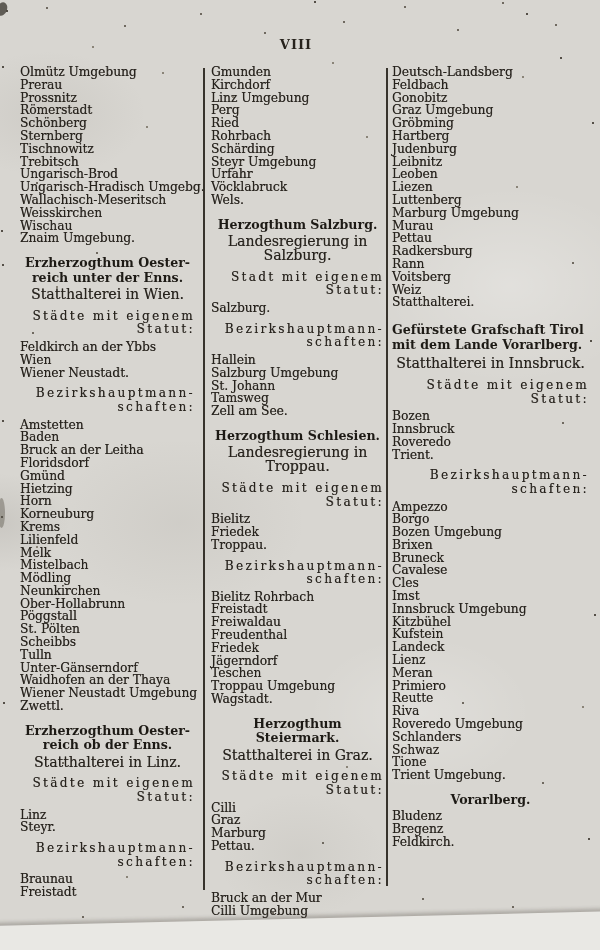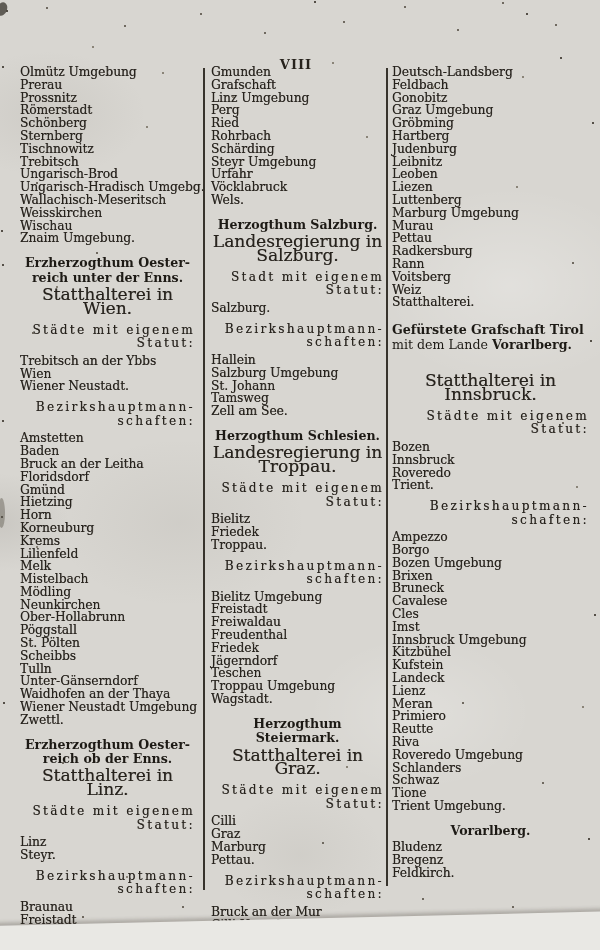--- a/index.html
+++ b/index.html
@@ -13,45 +13,45 @@
       radial-gradient(200px 140px at 85% 30%, rgba(255,255,255,.25), transparent 70%),
       radial-gradient(180px 120px at 30% 55%, rgba(110,105,95,.08), transparent 70%),
       radial-gradient(160px 110px at 70% 75%, rgba(255,255,255,.20), transparent 70%),
       radial-gradient(120px 90px  at 50% 90%, rgba(110,105,95,.07), transparent 70%),
       radial-gradient(100px 70px  at 0% 55%,  rgba(100,95,88,.12),  transparent 70%);
     color:#26221c;
   }
 
   .page-number{
     position:absolute;left:266px;top:37px;width:60px;text-align:center;
-    font-size:13px;font-weight:bold;letter-spacing:1px;margin-top:20px;
+    font-size:13px;font-weight:bold;letter-spacing:1px;
   }
 
   .col{position:absolute;top:66px;}
   .col1{left:20px;width:175px;}
   .col2{left:211px;width:173px;}
   .col3{left:392px;width:197px;}
 
   .divider{position:absolute;top:68px;width:1.5px;background:#37332c;}
   .d1{left:203px;height:822px;}
   .d2{left:386px;height:818px;}
 
   .entry{
     font-size:12.2px;line-height:12.8px;white-space:nowrap;
     text-shadow:0.3px 0.2px 0 rgba(35,30,25,.55);
   }
   .heading{
     font-weight:bold;text-align:center;
     font-size:12.6px;line-height:14.4px;margin:11px 0 3px;
     color:#1d1a15;
   }
-  .heading-left{text-align:left;line-height:15px;margin:13px 0 22px;}
-  .heading .reg{font-weight:normal;}
+  .heading-left{text-align:left;line-height:15px;margin:13px 0 5px;}
+  .heading .reg{font-weight:bold;}
   .subheading{
-    text-align:center;font-size:17px;line-height:13.8px;margin:0 0 2px;
+    text-align:center;font-size:14px;line-height:13.8px;margin:0 0 2px;
     text-shadow:0.3px 0.2px 0 rgba(35,30,25,.5);
   }
   .spaced{
     text-align:right;font-size:12px;letter-spacing:2.4px;line-height:13.6px;
     margin:8px 0 4px;text-shadow:0.3px 0.2px 0 rgba(35,30,25,.5);
   }
 
   
   .specks{
     position:absolute;left:0;top:0;width:2px;height:2px;background:transparent;
@@ -102,21 +102,21 @@
       <div class="entry">Trebitsch</div>
       <div class="entry">Ungarisch-Brod</div>
       <div class="entry">Ungarisch-Hradisch Umgebg.</div>
       <div class="entry">Wallachisch-Meseritsch</div>
       <div class="entry">Weisskirchen</div>
       <div class="entry">Wischau</div>
       <div class="entry">Znaim Umgebung.</div>
       <div class="heading"><span>Erzherzogthum Oester-</span><br><span>reich unter der Enns.</span></div>
       <div class="subheading">Statthalterei in Wien.</div>
       <div class="spaced"><span>Städte mit eigenem</span><br><span>Statut:</span></div>
-      <div class="entry">Trebitsch an der Ybbs</div>
+      <div class="entry">Feldkirch an der Ybbs</div>
       <div class="entry">Wien</div>
       <div class="entry">Wiener Neustadt.</div>
       <div class="spaced"><span>Bezirkshauptmann-</span><br><span>schaften:</span></div>
       <div class="entry">Amstetten</div>
       <div class="entry">Baden</div>
       <div class="entry">Bruck an der Leitha</div>
       <div class="entry">Floridsdorf</div>
       <div class="entry">Gmünd</div>
       <div class="entry">Hietzing</div>
       <div class="entry">Horn</div>
@@ -141,21 +141,21 @@
       <div class="spaced"><span>Städte mit eigenem</span><br><span>Statut:</span></div>
       <div class="entry">Linz</div>
       <div class="entry">Steyr.</div>
       <div class="spaced"><span>Bezirkshauptmann-</span><br><span>schaften:</span></div>
       <div class="entry">Braunau</div>
       <div class="entry">Freistadt</div>
     </div>
   <div class="divider d1"></div>
   <div class="col col2">
       <div class="entry">Gmunden</div>
-      <div class="entry">Grafschaft</div>
+      <div class="entry">Kirchdorf</div>
       <div class="entry">Linz Umgebung</div>
       <div class="entry">Perg</div>
       <div class="entry">Ried</div>
       <div class="entry">Rohrbach</div>
       <div class="entry">Schärding</div>
       <div class="entry">Steyr Umgebung</div>
       <div class="entry">Urfahr</div>
       <div class="entry">Vöcklabruck</div>
       <div class="entry">Wels.</div>
       <div class="heading"><span>Herzogthum Salzburg.</span></div>
@@ -168,21 +168,21 @@
       <div class="entry">St. Johann</div>
       <div class="entry">Tamsweg</div>
       <div class="entry">Zell am See.</div>
       <div class="heading"><span>Herzogthum Schlesien.</span></div>
       <div class="subheading">Landesregierung in Troppau.</div>
       <div class="spaced"><span>Städte mit eigenem</span><br><span>Statut:</span></div>
       <div class="entry">Bielitz</div>
       <div class="entry">Friedek</div>
       <div class="entry">Troppau.</div>
       <div class="spaced"><span>Bezirkshauptmann-</span><br><span>schaften:</span></div>
-      <div class="entry">Bielitz Umgebung</div>
+      <div class="entry">Bielitz Rohrbach</div>
       <div class="entry">Freistadt</div>
       <div class="entry">Freiwaldau</div>
       <div class="entry">Freudenthal</div>
       <div class="entry">Friedek</div>
       <div class="entry">Jägerndorf</div>
       <div class="entry">Teschen</div>
       <div class="entry">Troppau Umgebung</div>
       <div class="entry">Wagstadt.</div>
       <div class="heading"><span>Herzogthum Steiermark.</span></div>
       <div class="subheading">Statthalterei in Graz.</div>

